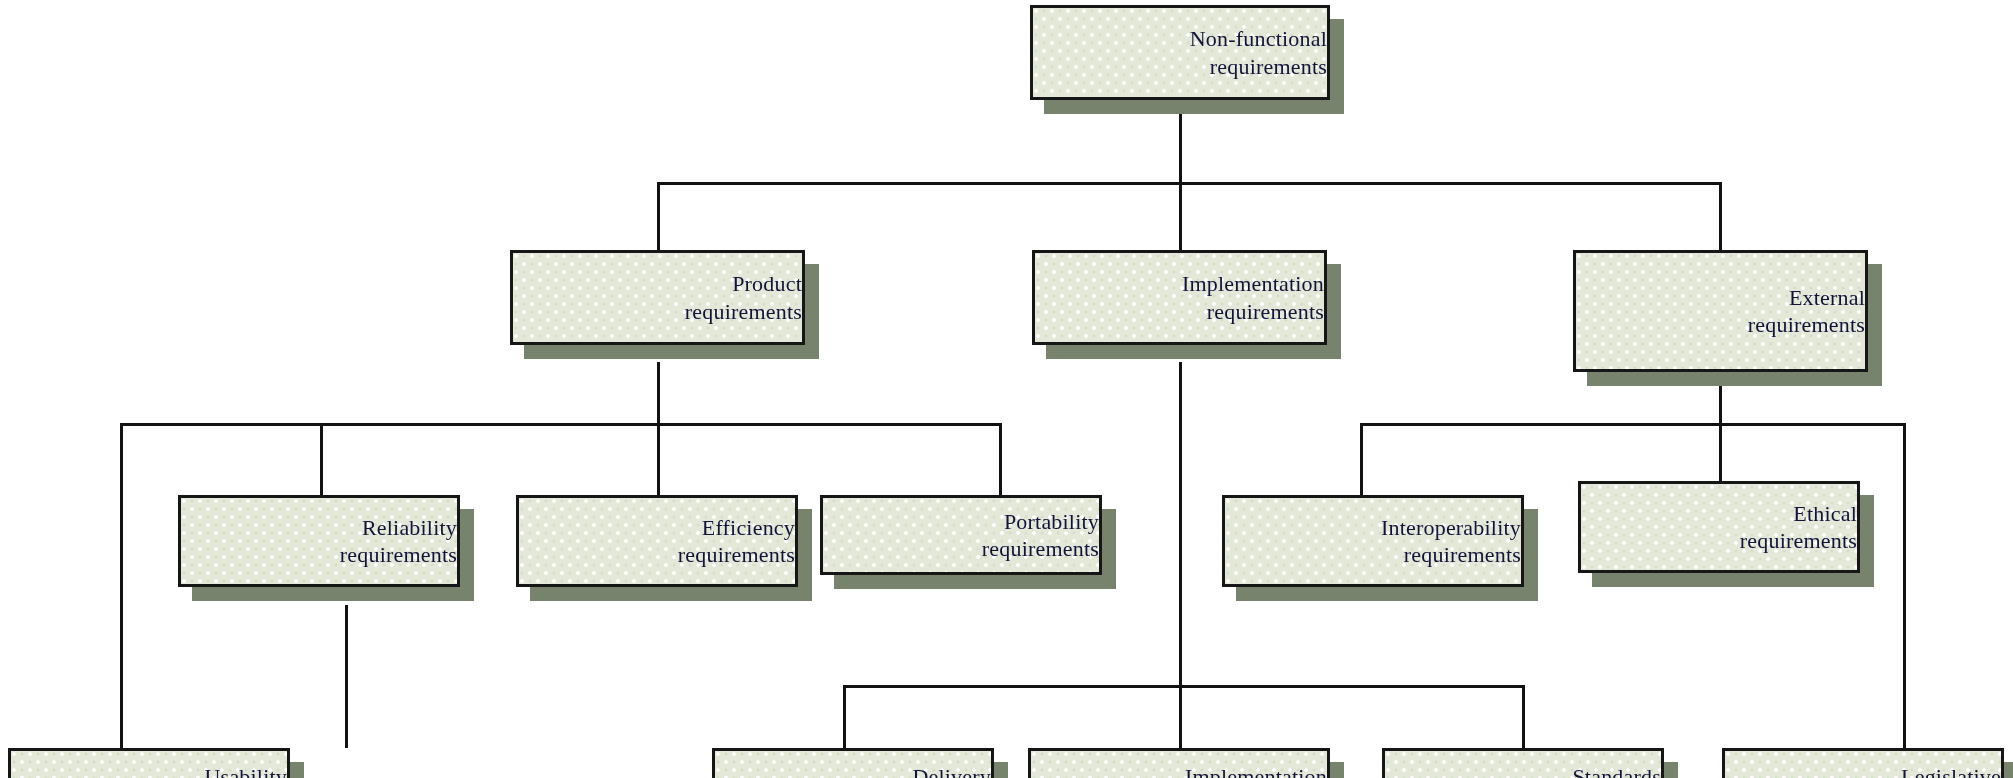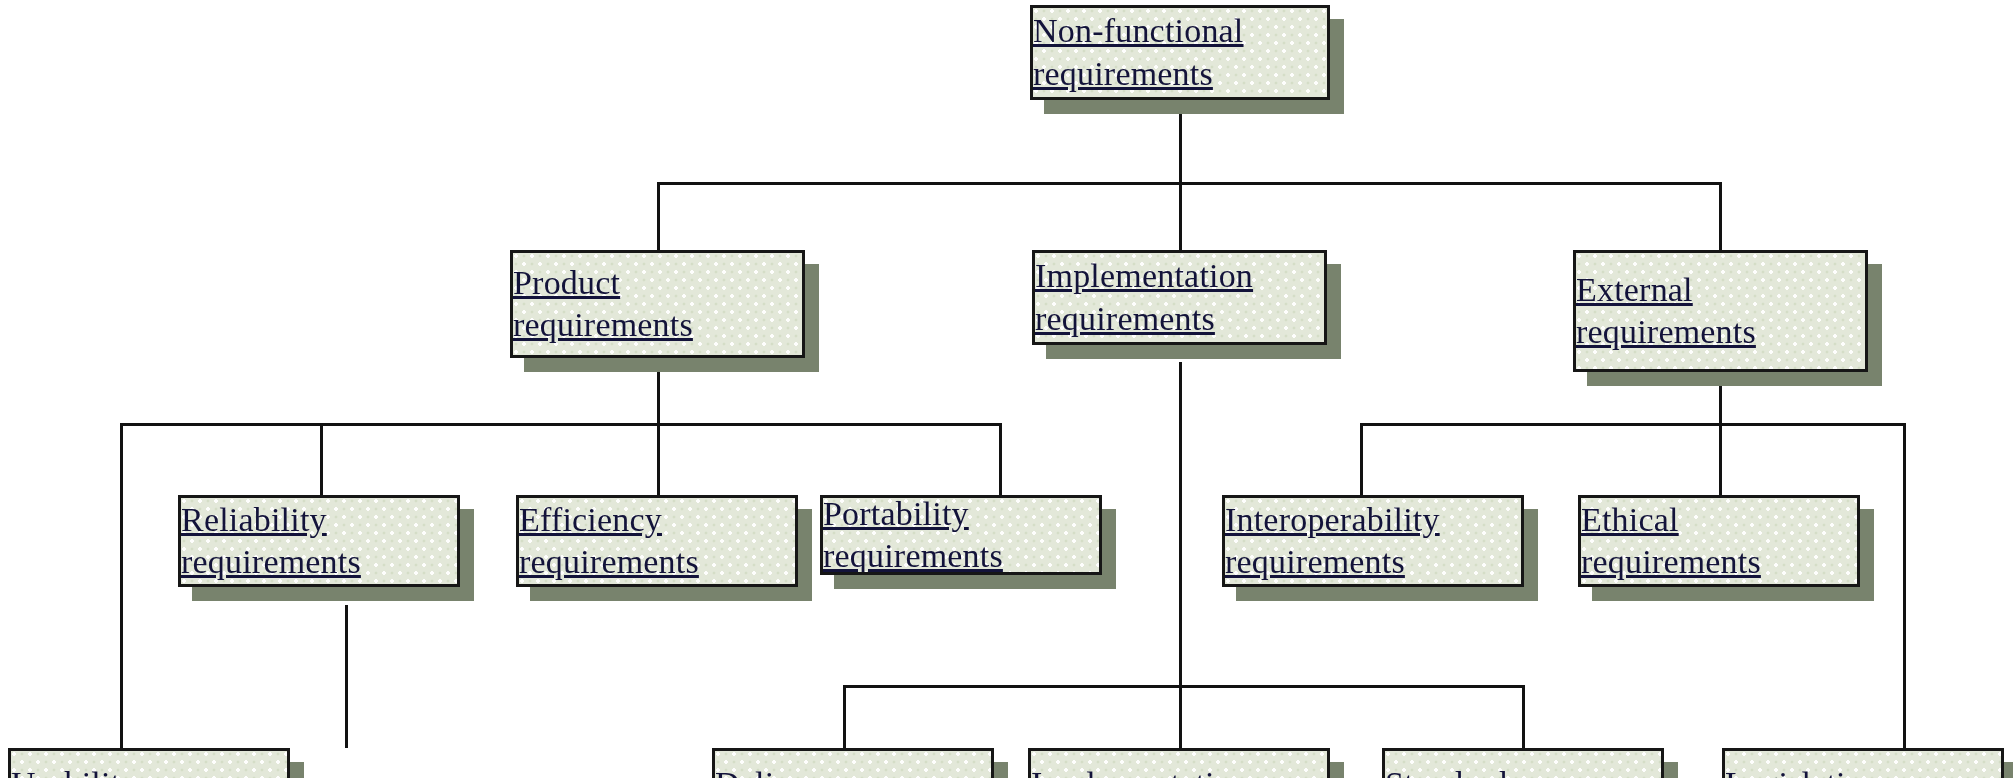--- a/index.html
+++ b/index.html
@@ -55,27 +55,26 @@
     background-size: 16px 16px, 16px 16px, 16px 16px, 16px 16px;
     display: flex;
     flex-direction: column;
     align-items: center;
     justify-content: center;
     overflow: hidden;
   }
   .node .label-line {
     display: block;
     width: 100%;
-    text-align: left;
+    text-align: right;
     color: #13133a;
-    font-size: 34px;
+    font-size: 22px;
     line-height: 1.25;
     letter-spacing: 0.2px;
     white-space: nowrap;
-    text-decoration: underline;
   }
   
   .node.clipped .face { justify-content: flex-start; padding-top: 12px; }
 </style>
 </head>
 <body>
 
 <div id="canvas">
 
   <div class="conn-v" style="left:1179px; top:98px; height:86px;"></div>
@@ -111,21 +110,21 @@
   <div class="conn-v" style="left:1522px; top:685px; height:63px;"></div>
 
   <div class="node" style="left:1030px; top:5px; width:300px; height:95px;">
     <div class="shadow"></div>
     <div class="face">
       <span class="label-line">Non-functional</span>
       <span class="label-line">requirements</span>
     </div>
   </div>
 
-  <div class="node" style="left:510px; top:250px; width:295px; height:108px;">
+  <div class="node" style="left:510px; top:250px; width:295px; height:95px;">
     <div class="shadow"></div>
     <div class="face">
       <span class="label-line">Product</span>
       <span class="label-line">requirements</span>
     </div>
   </div>
 
   <div class="node" style="left:1032px; top:250px; width:295px; height:95px;">
     <div class="shadow"></div>
     <div class="face">
@@ -167,21 +166,21 @@
   </div>
 
   <div class="node" style="left:1222px; top:495px; width:302px; height:92px;">
     <div class="shadow"></div>
     <div class="face">
       <span class="label-line">Interoperability</span>
       <span class="label-line">requirements</span>
     </div>
   </div>
 
-  <div class="node" style="left:1578px; top:495px; width:282px; height:92px;">
+  <div class="node" style="left:1578px; top:481px; width:282px; height:92px;">
     <div class="shadow"></div>
     <div class="face">
       <span class="label-line">Ethical</span>
       <span class="label-line">requirements</span>
     </div>
   </div>
 
   <div class="node clipped" style="left:8px; top:748px; width:282px; height:92px;">
     <div class="shadow"></div>
     <div class="face">

